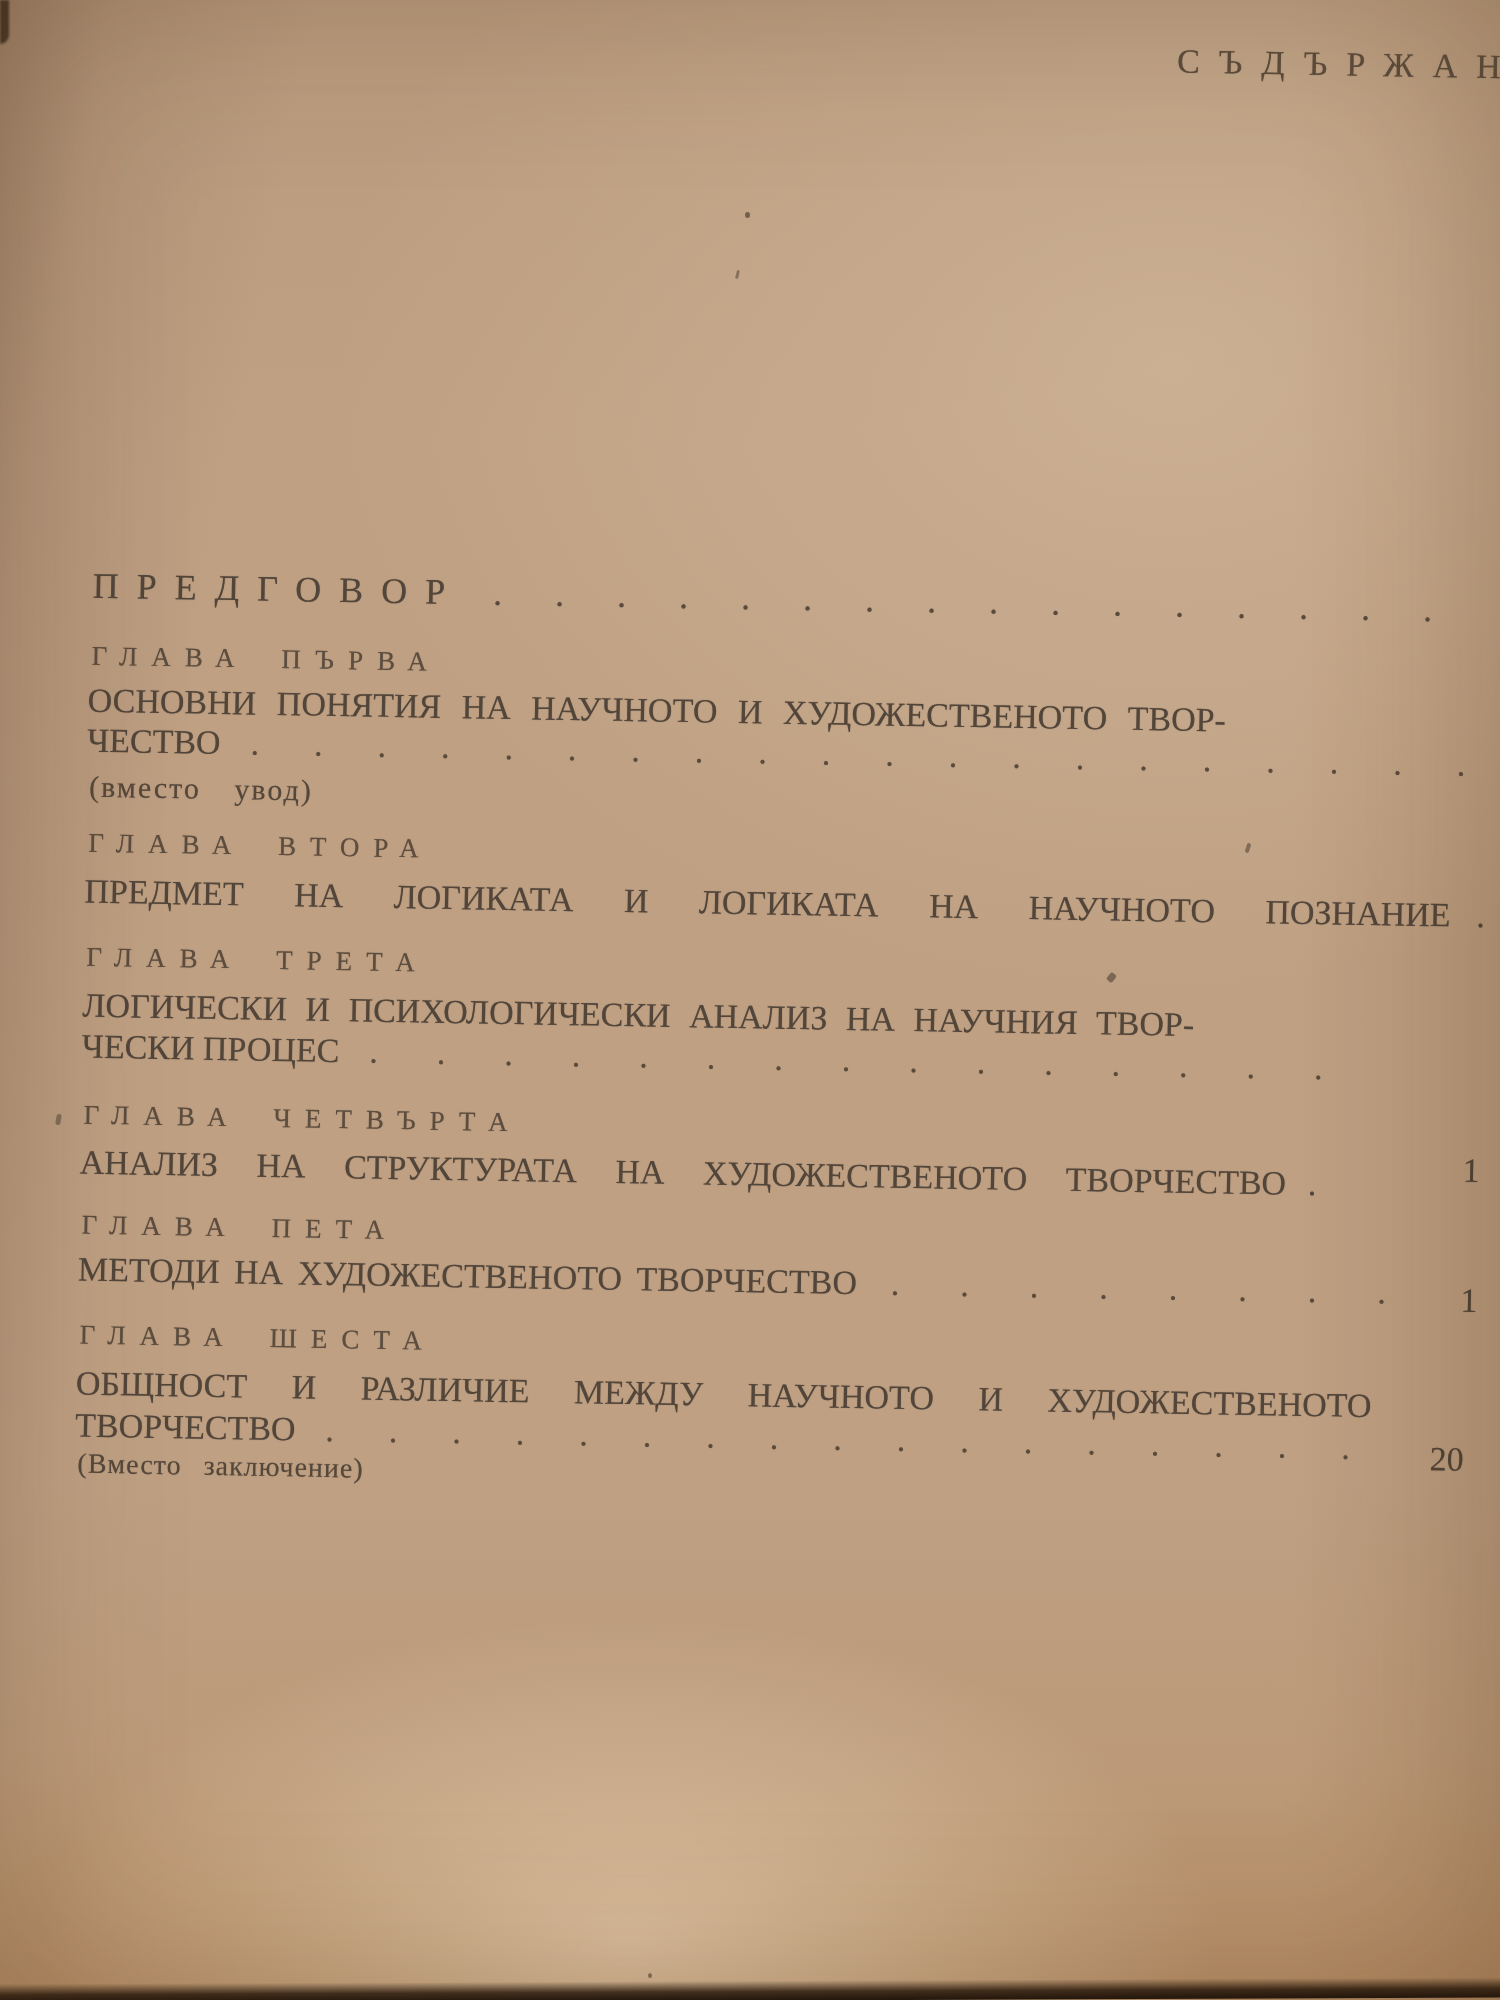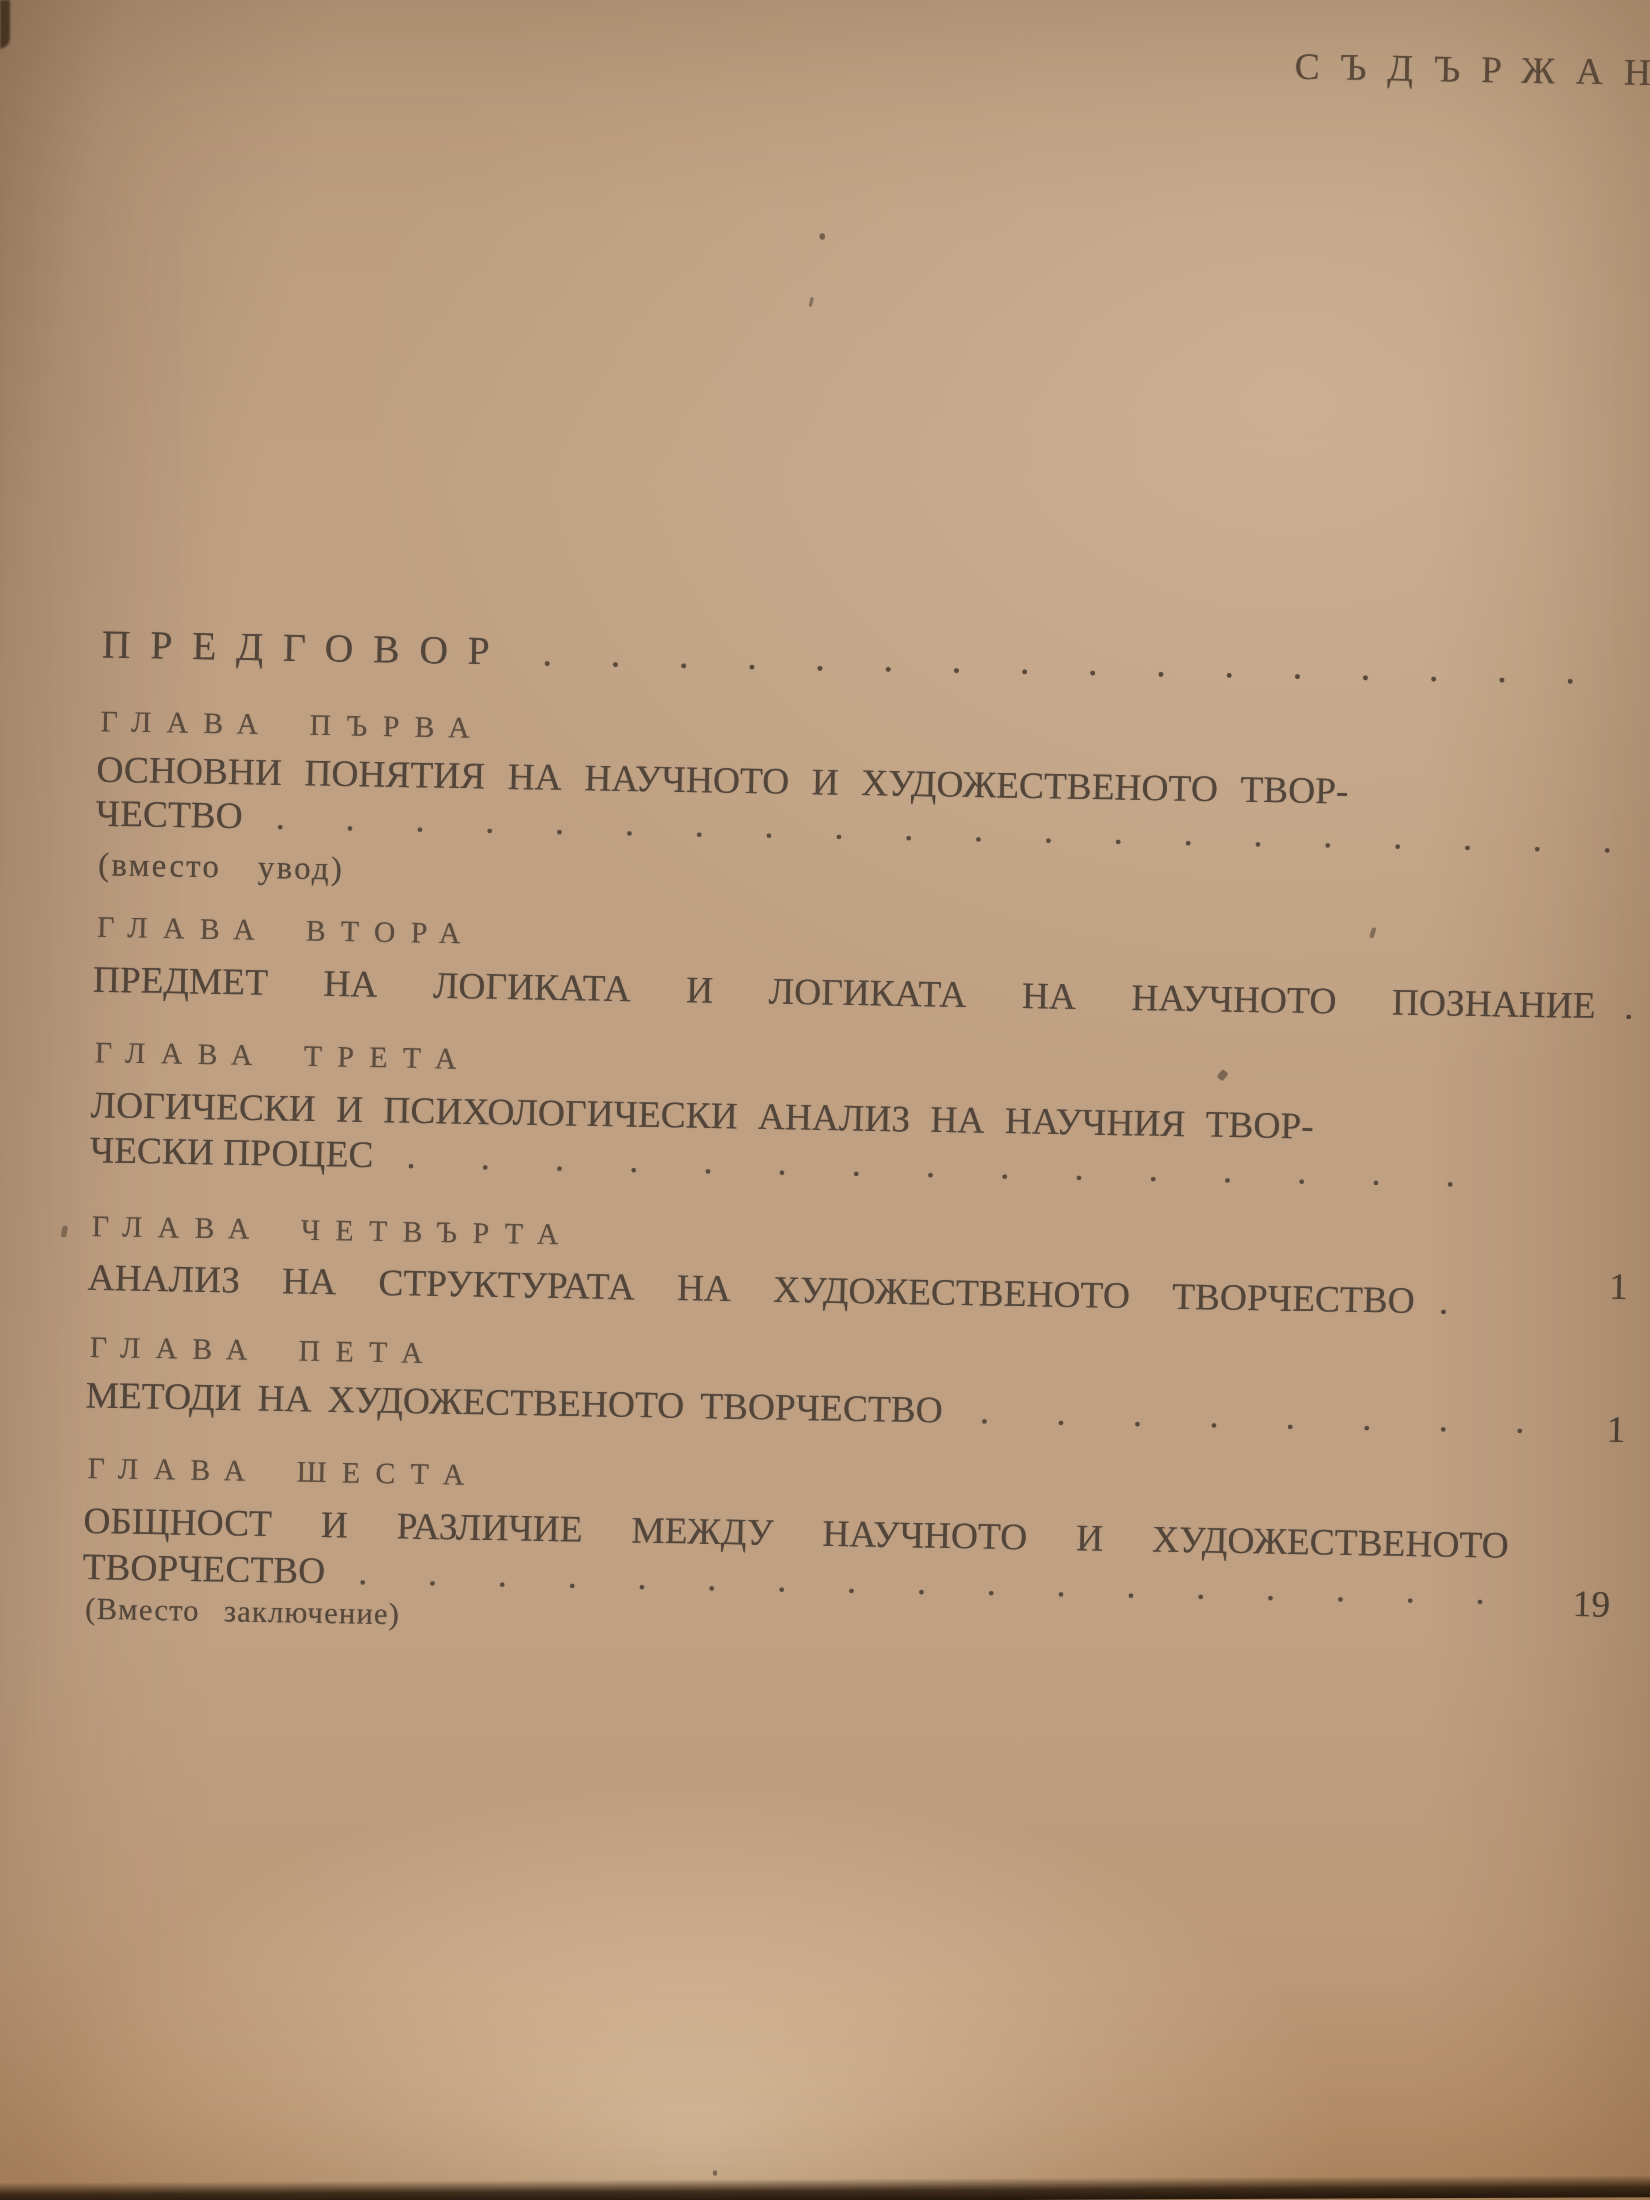--- a/index.html
+++ b/index.html
@@ -99,21 +99,21 @@
 
     <div class="line chapter" style="left:103px;top:1318px;">
       <span>ГЛАВА ШЕСТА</span>
     </div>
     <div class="line entry ws36" style="left:100px;top:1363px;">
       <span>ОБЩНОСТ И РАЗЛИЧИЕ МЕЖДУ НАУЧНОТО И ХУДОЖЕСТВЕНОТО</span>
     </div>
     <div class="line entry" style="left:100px;top:1405px;">
       <span>ТВОРЧЕСТВО</span><span class="dots" style="margin-left:30px;letter-spacing:55px;">.................</span>
     </div>
-    <div class="pagenum" style="left:1455px;top:1415px;">19</div>
+    <div class="pagenum" style="left:1455px;top:1415px;">20</div>
     <div class="line note" style="left:103px;top:1446px;font-size:28px;word-spacing:14px;letter-spacing:1px;">
       <span>(Вместо заключение)</span>
     </div>
 
   </div>
 
   <div class="speck" style="left:745px;top:212px;width:5px;height:6px;"></div>
   <div class="speck" style="left:736px;top:270px;width:3px;height:9px;border-radius:2px;transform:rotate(14deg);opacity:0.6;"></div>
   <div class="speck" style="left:1246px;top:843px;width:4px;height:10px;border-radius:2px;transform:rotate(18deg);opacity:0.65;"></div>
   <div class="speck" style="left:1108px;top:973px;width:7px;height:9px;border-radius:2px;transform:rotate(40deg);opacity:0.7;"></div>

